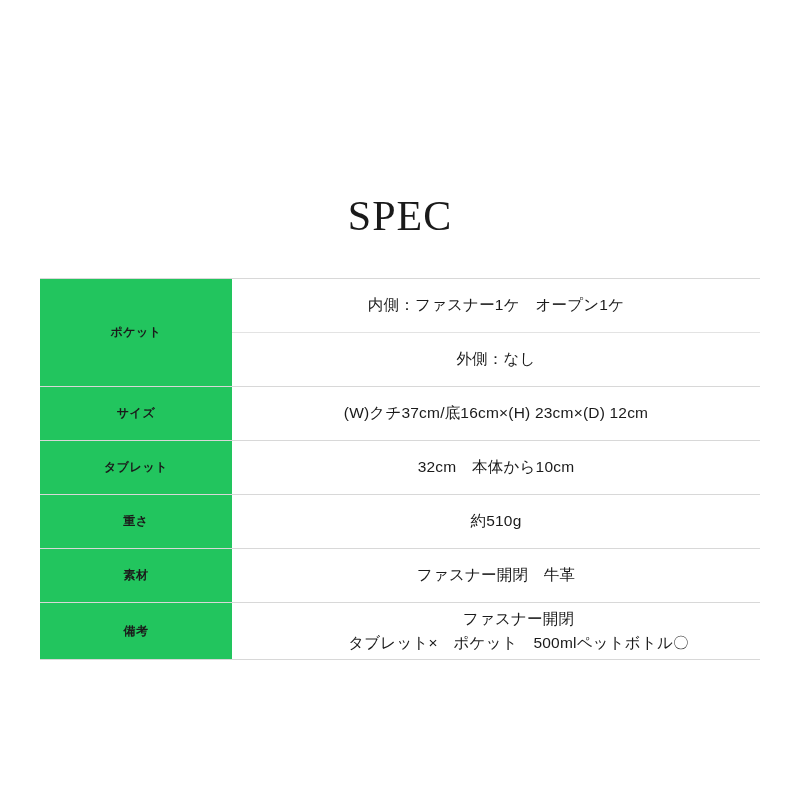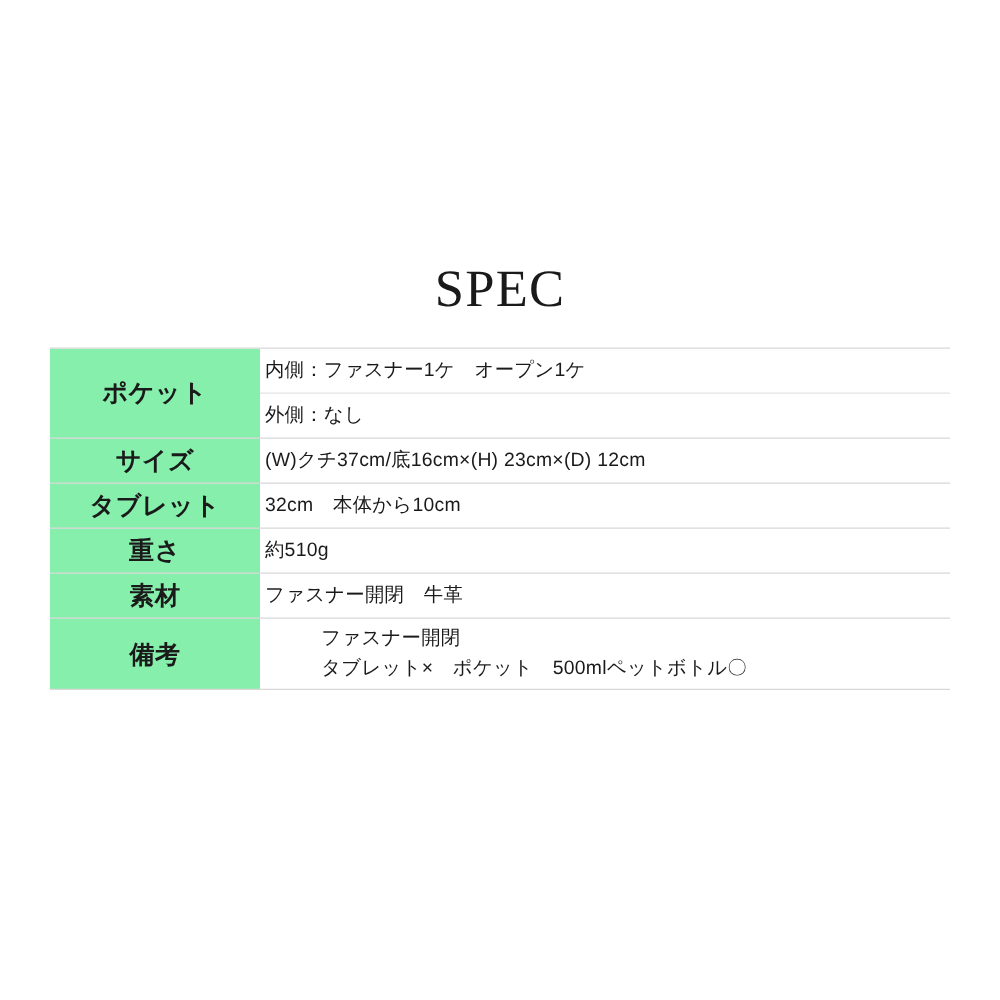--- a/index.html
+++ b/index.html
@@ -17,21 +17,21 @@
   .page {
     position: relative;
     width: 800px;
     height: 800px;
     box-sizing: border-box;
   }
   .spec-title {
     position: absolute;
     left: 0;
     right: 0;
-    top: 208px;
+    top: 192px;
     text-align: center;
     font-family: "Liberation Serif", "DejaVu Serif", serif;
     font-size: 42px;
     letter-spacing: 1px;
     color: #1a1a1a;
     font-weight: 400;
   }
   .spec-table-wrap {
     position: absolute;
     left: 40px;
@@ -42,28 +42,29 @@
     border-collapse: collapse;
     width: 720px;
     table-layout: fixed;
   }
   table.spec tr {
     height: 36px;
   }
   table.spec td {
     border-top: 1px solid #d8d8d8;
     border-bottom: 1px solid #d8d8d8;
-    padding: 4px;
+    padding: 16px;
     vertical-align: middle;
+    text-align: center;
   }
   td.label {
     width: 160px;
-    background: #86efac;
+    background: #22c55e;
     text-align: center;
-    font-size: 20px;
+    font-size: 12px;
     font-weight: bold;
     color: #1a1a1a;
     letter-spacing: 0.5px;
   }
   td.value {
     background: #ffffff;
     padding-left: 20px;
     font-size: 15.5px;
     color: #1a1a1a;
     letter-spacing: 0.2px;

